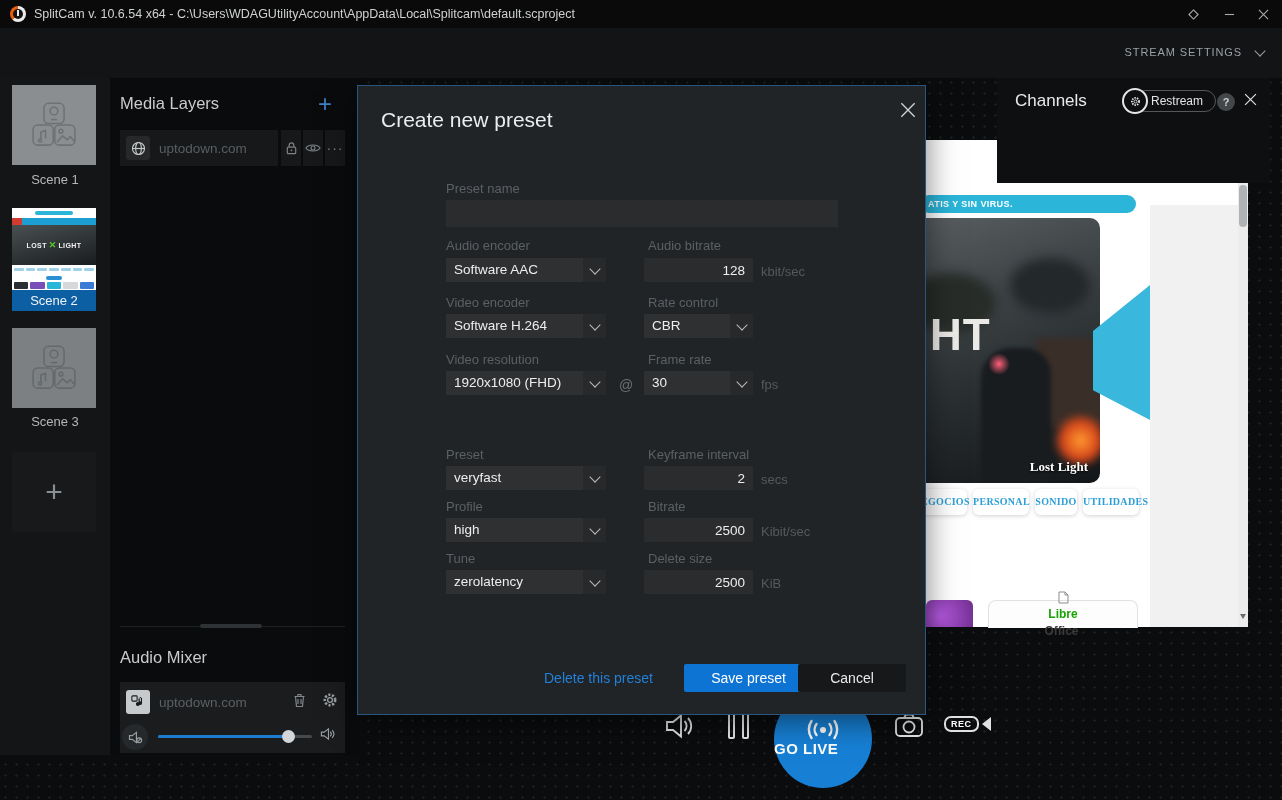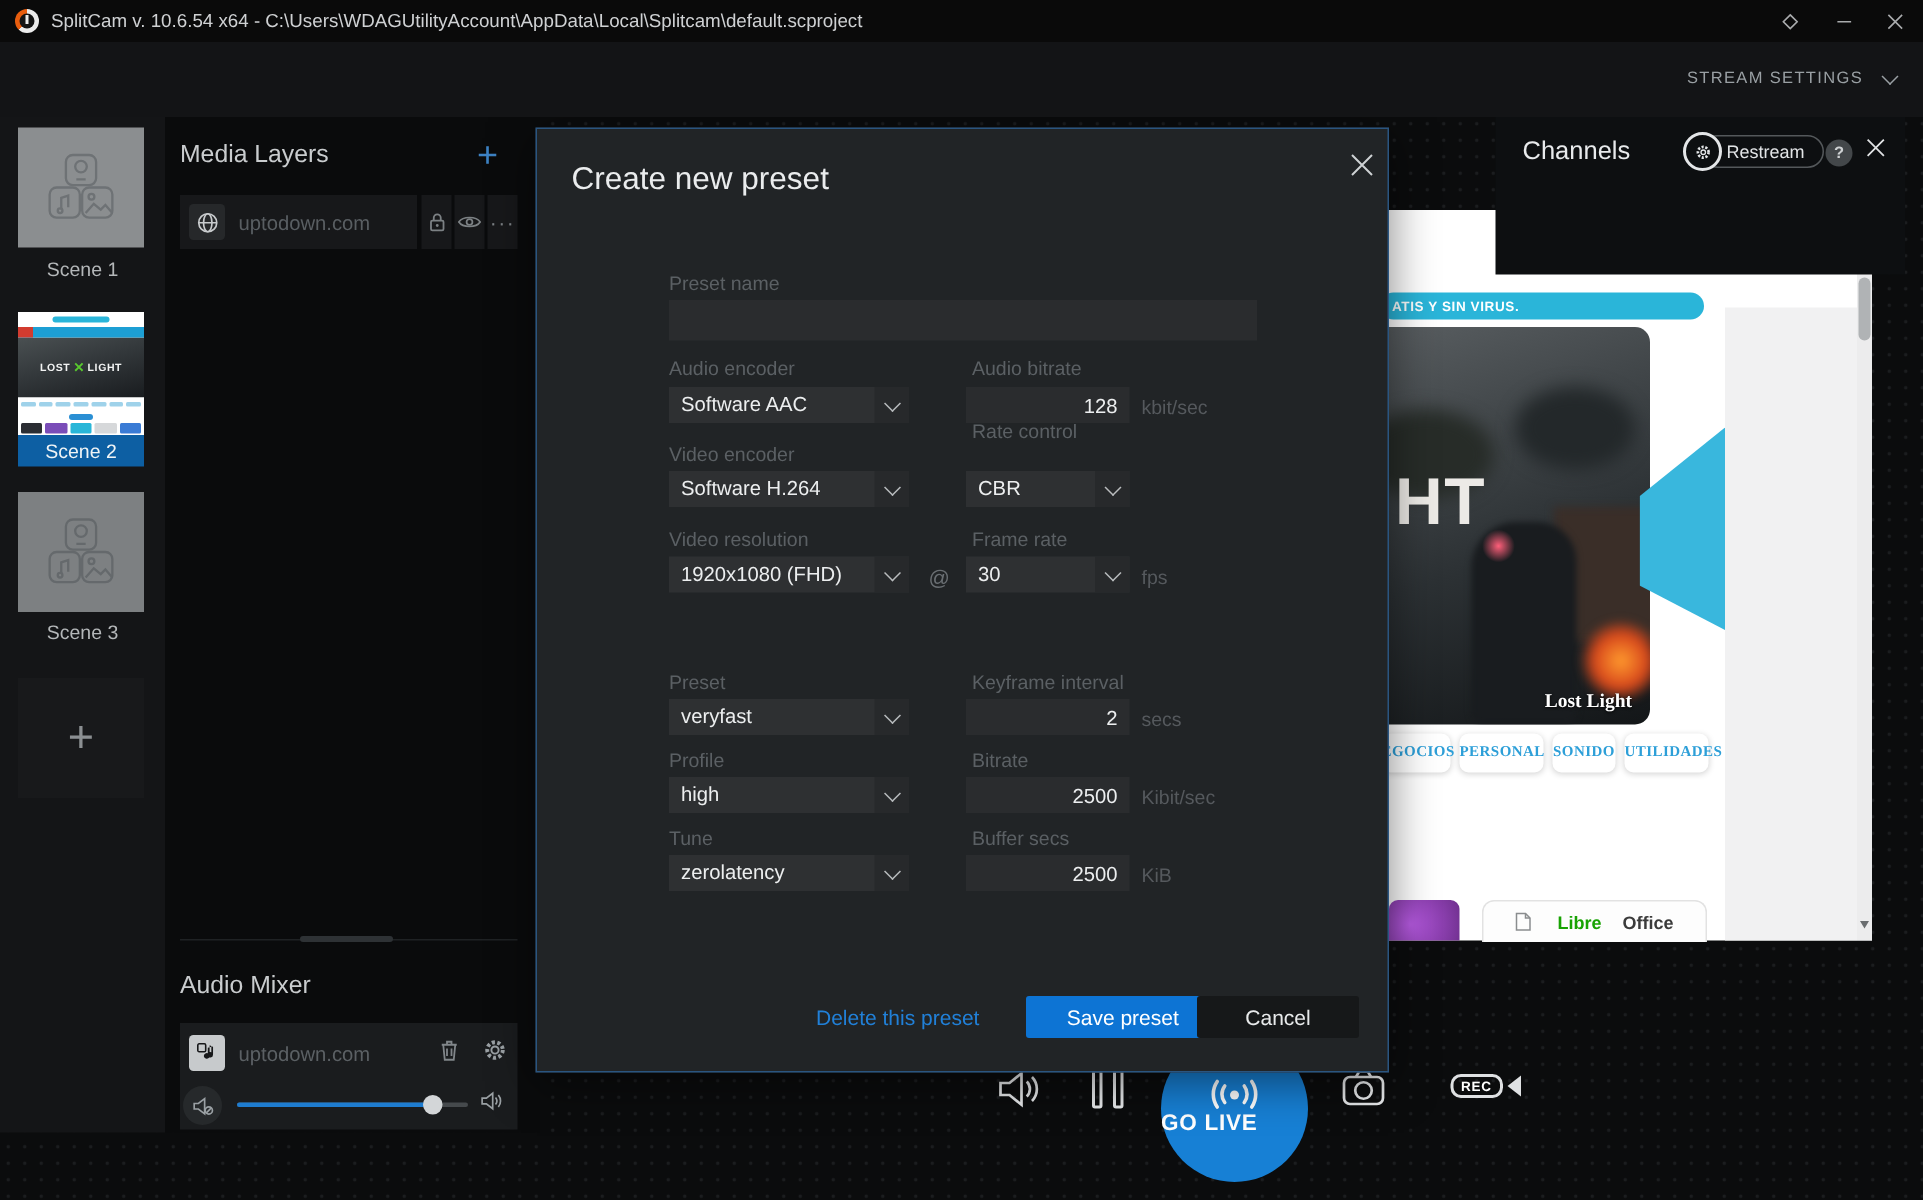--- a/index.html
+++ b/index.html
@@ -85,21 +85,21 @@
   .hero .soldier{position:absolute;left:55px;top:130px;width:70px;height:135px;border-radius:30px 26px 8px 8px;background:#191c1f;filter:blur(2px);}
   .hero .crate{position:absolute;left:110px;top:120px;width:70px;height:90px;background:#3a2e28;filter:blur(3px);}
   .hero .fire{position:absolute;right:-8px;top:195px;width:55px;height:55px;border-radius:50%;background:radial-gradient(circle,#ff9b2e 0%,#d8491c 45%,transparent 72%);filter:blur(3px);}
   .hero .glow{position:absolute;left:62px;top:135px;width:22px;height:22px;border-radius:50%;background:radial-gradient(circle,#ff5f7a 0%,transparent 70%);}
   .hero-ht{position:absolute;left:4px;top:92px;font-size:44px;font-weight:800;color:#eceae6;letter-spacing:1px;}
   .hero-cap{position:absolute;right:12px;bottom:8px;font-size:13px;font-weight:bold;color:#fff;text-shadow:0 1px 2px #000;font-family:"Liberation Serif",serif;}
   .ribbon{left:1093px;top:285px;width:57px;height:135px;background:#39b7dd;z-index:2;
     clip-path:polygon(100% 0,100% 100%,0 78%,0 34%);}
   .chip{z-index:2;height:26px;line-height:26px;background:#fff;border-radius:6px;box-shadow:0 1px 4px rgba(0,0,0,.18);color:#2d9fd8;font-weight:bold;font-size:10px;text-align:center;letter-spacing:.3px;font-family:"Liberation Serif",serif;}
   .purple-tile{left:926px;top:600px;width:47px;height:27px;border-radius:6px 6px 0 0;background:radial-gradient(circle at 30% 60%,#b55adf 0%,#8b3fae 60%,#6e2f8d 100%);z-index:2;}
-  .lo-card{left:988px;top:600px;width:148px;height:27px;border-radius:8px 8px 0 0;background:#fdfdfd;border:1px solid #e2e2e2;border-bottom:none;z-index:2;display:flex;align-items:center;justify-content:center;gap:17px;}
+  .lo-card{left:988px;top:600px;width:148px;height:27px;border-radius:8px 8px 0 0;background:#fdfdfd;border:1px solid #e2e2e2;border-bottom:none;z-index:2;display:flex;align-items:center;justify-content:center;gap:3px;flex-direction:column;}
   .lo-card svg{flex:none;}
   .lo-green{color:#18a303;font-size:12px;font-weight:bold;}
   .lo-dark{color:#3b3b3b;font-size:12px;font-weight:bold;}
   
   .channels{left:997px;top:78px;width:273px;height:105px;background:#0d0f11;z-index:10;}
   .ch-title{position:absolute;left:18px;top:13px;font-size:17px;color:#e8eaec;}
   .restream{position:absolute;left:125px;top:12px;height:22px;cursor:pointer;}
   .restream .pill{margin-left:12px;height:20px;line-height:20px;border:1px solid #54585b;border-radius:11px;padding:0 12px 0 16px;font-size:12px;color:#e2e4e6;}
   .restream .gear-c{position:absolute;left:0;top:-2px;width:22px;height:22px;border-radius:50%;background:#0d0f11;border:2px solid #e4e6e8;display:flex;align-items:center;justify-content:center;color:#e4e6e8;}
   .help-c{position:absolute;left:220px;top:15px;width:18px;height:18px;border-radius:50%;background:#43474a;color:#ced1d3;font-size:11px;font-weight:bold;text-align:center;line-height:18px;cursor:pointer;}
@@ -120,21 +120,21 @@
   .link-btn{font-size:14px;color:#2180d8;cursor:pointer;}
   .btn-primary{background:#0d74d4;border:none;border-radius:2px;color:#fff;font-size:14px;font-family:inherit;cursor:pointer;}
   .btn-dark{background:#161819;border:none;border-radius:2px;color:#e8eaeb;font-size:14px;font-family:inherit;cursor:pointer;}
   
   .tr-icon{z-index:6;color:#e8eaec;cursor:pointer;}
   .pause{display:flex;gap:7px;}
   .pause div{width:7px;height:26px;border:2px solid #e8eaec;border-radius:2px;box-sizing:border-box;}
   .golive{left:774px;top:690px;width:98px;height:98px;border-radius:50%;background:#1780d5;z-index:7;cursor:pointer;}
   .golive .bicon{position:absolute;left:50%;top:24px;transform:translateX(-50%);color:#fff;}
   .golive .gl-label{position:absolute;left:0;right:0;top:50px;text-align:left;color:#fff;font-size:15px;font-weight:bold;letter-spacing:.5px;}
-  .rec-wrap{display:flex;align-items:center;gap:3px;margin-left:23px;}
+  .rec-wrap{display:flex;align-items:center;gap:3px;}
   .rec-box{border:2px solid #dfe1e3;border-radius:7px;padding:1px 5px;font-size:9px;font-weight:bold;color:#fff;letter-spacing:.5px;}
   .rec-tri{width:0;height:0;border-top:7px solid transparent;border-bottom:7px solid transparent;border-right:9px solid #dfe1e3;}
 </style>
 </head>
 <body>
 
 <div class="abs titlebar">
   <div class="abs logo">
       <i></i>
       <b></b>
@@ -456,21 +456,21 @@
     <span class="sel-val">zerolatency</span>
     <span class="sel-btn">
         <i class="chev"></i>
       </span>
   </div>
 
   <div class="abs flabel" style="left:290px;top:152px;">Audio bitrate</div>
   <input class="abs fin" style="left: 286px; top: 172px; width: 109px;" value="128">
   <span class="abs funit" style="left:403px;top:178px;">kbit/sec</span>
 
-  <div class="abs flabel" style="left:290px;top:194px;">Rate control</div>
+  <div class="abs flabel" style="left:290px;top:209px;">Rate control</div>
   <div class="abs sel" style="left:286px;top:228px;width:109px;">
     <span class="sel-val">CBR</span>
     <span class="sel-btn">
         <i class="chev"></i>
       </span>
   </div>
 
   <div class="abs flabel" style="left:290px;top:266px;">Frame rate</div>
   <div class="abs sel" style="left:286px;top:285px;width:109px;">
     <span class="sel-val">30</span>
@@ -481,20 +481,20 @@
   <span class="abs funit" style="left:403px;top:291px;">fps</span>
 
   <div class="abs flabel" style="left:290px;top:361px;">Keyframe interval</div>
   <input class="abs fin" style="left: 286px; top: 380px; width: 109px;" value="2">
   <span class="abs funit" style="left:403px;top:386px;">secs</span>
 
   <div class="abs flabel" style="left:290px;top:413px;">Bitrate</div>
   <input class="abs fin" style="left: 286px; top: 432px; width: 109px;" value="2500">
   <span class="abs funit" style="left:403px;top:438px;">Kibit/sec</span>
 
-  <div class="abs flabel" style="left:290px;top:465px;">Buffer secs</div>
+  <div class="abs flabel" style="left:290px;top:465px;">Delete size</div>
   <input class="abs fin" style="left: 286px; top: 484px; width: 109px;" value="2500">
   <span class="abs funit" style="left:403px;top:490px;">KiB</span>
 
   <span class="abs link-btn" style="left:186px;top:584px;">Delete this preset</span>
   <button class="abs btn-primary" style="left:326px;top:578px;width:129px;height:28px;">Save preset</button>
   <button class="abs btn-dark" style="left:440px;top:578px;width:108px;height:28px;">Cancel</button>
 </div>
 
 </body></html>

